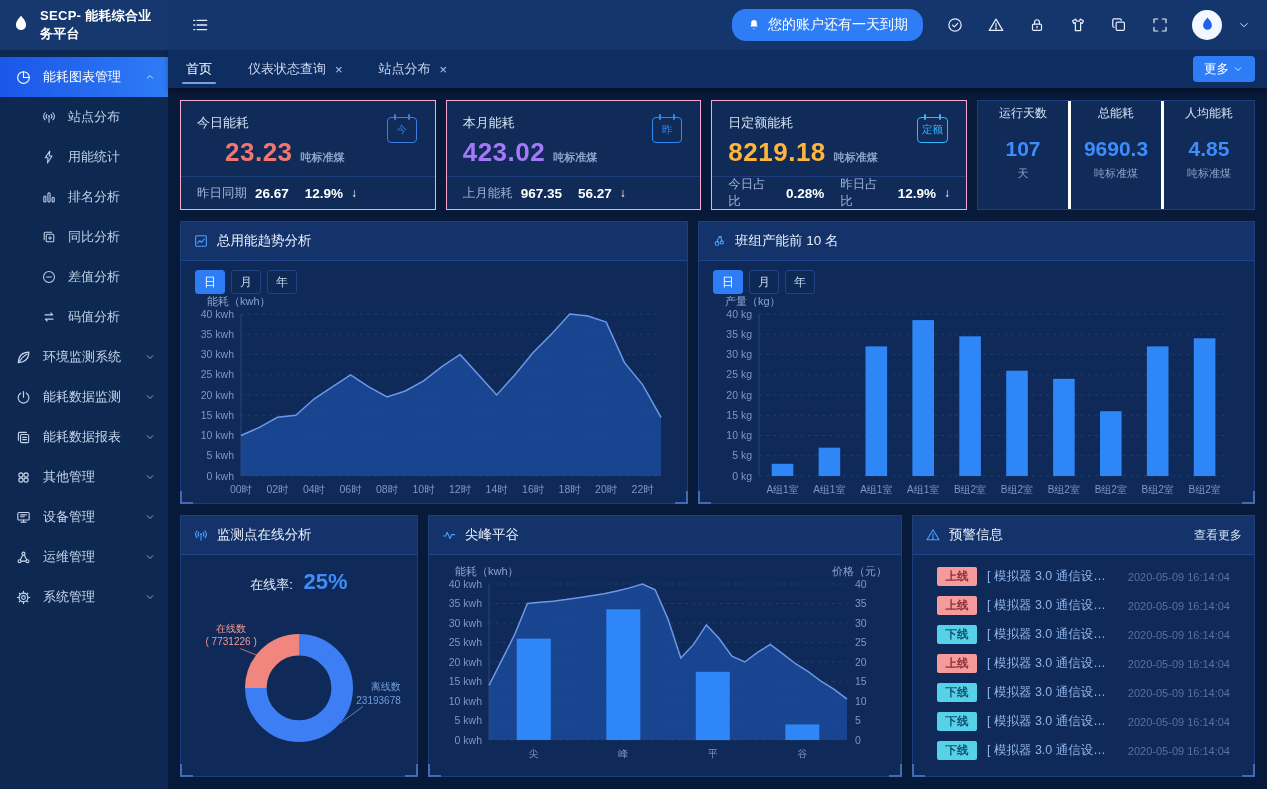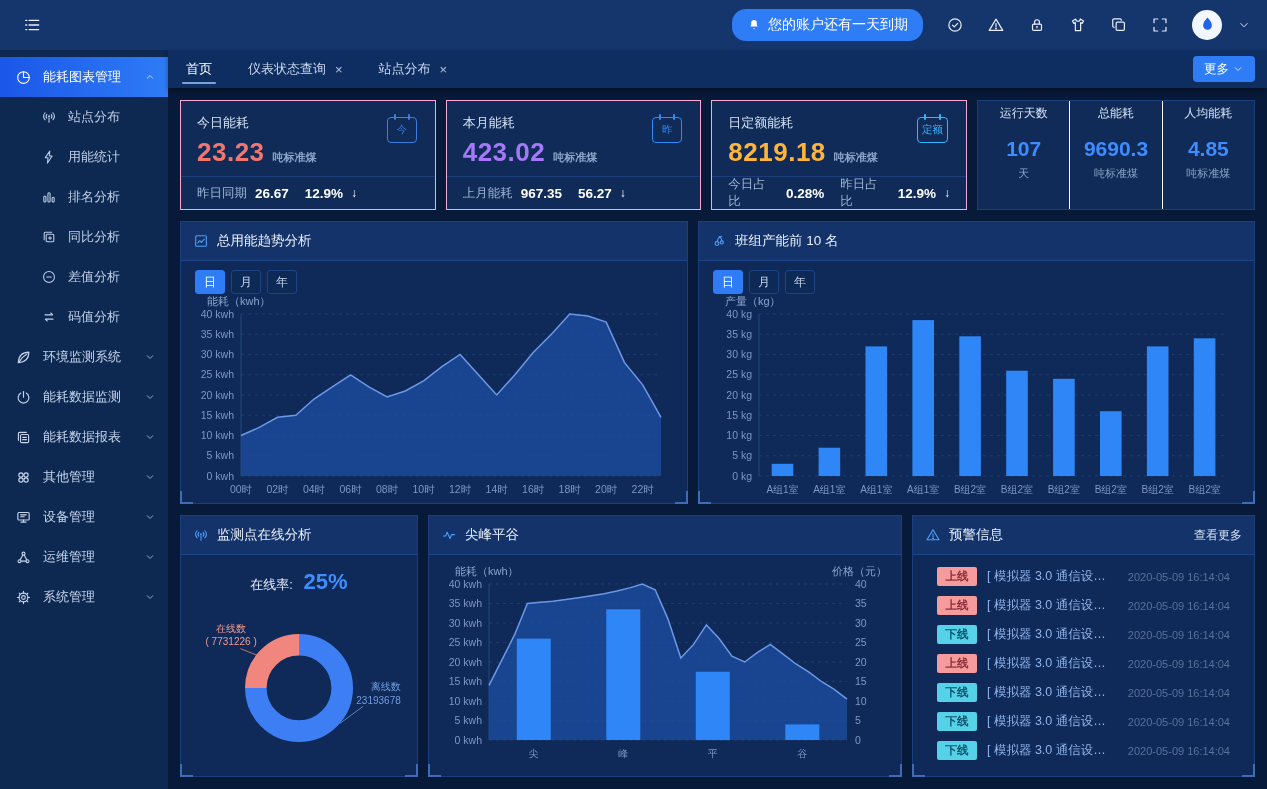--- a/index.html
+++ b/index.html
@@ -51,21 +51,21 @@
 .c-val{margin-top:5px;display:flex;align-items:baseline;gap:8px}
 .c-val b{font-size:26px;letter-spacing:.5px}
 .c-unit{font-size:11px;color:#8ca3c9;font-weight:bold}
 .c-foot{position:absolute;left:0;right:0;bottom:0;height:33px;border-top:1px solid #1c3f7c;display:flex;align-items:center;gap:16px;padding:0 16px;font-size:12.5px}
 .f-pair{display:flex;align-items:center;gap:8px}
 .f-label{color:#9fb4d6}
 .f-val{color:#fff;font-weight:bold;font-size:13.5px}
 .f-arrow{color:#fff;font-size:12px}
 .summary{flex:0 0 278px;background:#102b58;border:1px solid #1c3f7c;display:flex;}
 .sum-cell{flex:1;text-align:center;padding:4px 0}
-.sum-cell+.sum-cell{border-left:1px solid #ffffff}
+.sum-cell+.sum-cell{border-left:3px solid #ffffff}
 .sum-label{font-size:12px;color:#d5e2f5}
 .sum-val{font-size:21px;font-weight:bold;color:#3f8cff;margin:15px 0 5px}
 .sum-unit{font-size:11px;color:#8ca3c9}
 
 .charts-row{flex:0 0 283px;display:flex;gap:10px}
 .trend-panel{flex:0 0 508px}
 .teams-panel{flex:1}
 .bottom-row{flex:1;display:flex;gap:10px;min-height:0}
 .donut-panel{flex:0 0 238px}
 .peak-panel{flex:1}
@@ -101,20 +101,30 @@
 .badge.up{background:#f59b9b;color:#8e2f3c}
 .badge.down{background:#55d2e8;color:#11536e}
 .a-text{flex:1;color:#8fb3ea;white-space:nowrap;overflow:hidden;text-overflow:ellipsis}
 .a-time{color:#5a7099;font-size:11px}
 </style>
 </head>
 <body>
 
 <div class="app">
   <header>
+    <div class="logo">
+      <span>
+          <svg viewBox="0 0 24 24" class="ic">
+            <g fill="none" stroke="currentColor" stroke-width="1.6" stroke-linecap="round" stroke-linejoin="round">
+              <path d="M12 2c3.5 4 5.5 6.6 5.5 9.7A5.5 5.5 0 0 1 12 17.5 5.5 5.5 0 0 1 6.5 11.7C6.5 8.6 8.5 6 12 2z" fill="currentColor" stroke="none"></path>
+            </g>
+          </svg>
+        </span>
+      <span>SECP- 能耗综合业务平台</span>
+    </div>
     <span class="h-burger">
         <svg viewBox="0 0 24 24" class="ic">
           <g fill="none" stroke="currentColor" stroke-width="1.6" stroke-linecap="round" stroke-linejoin="round">
             <path d="M4.5 6.5h1.2M8.5 6.5H20M4.5 12h1.2M8.5 12H20M4.5 17.5h1.2M8.5 17.5H20"></path>
           </g>
         </svg>
       </span>
     <div class="h-right">
       <div class="notice">
         <span>
@@ -418,21 +428,21 @@
       </nav>
 
       <div class="content">
 
         <section class="stats-row">
           <span id="cards" style="display:flex;gap:10px;flex:1">
               <div class="card">
                 <div class="c-title">今日能耗</div>
                 <div class="cal-icon" style="color: rgb(61, 125, 221);">今</div>
                 <div class="c-val">
-                  <b style="color: rgb(243, 118, 110);">23.23</b>
+                  <b style="color: rgb(243, 118, 110); margin-left: 28px;">23.23</b>
                   <span class="c-unit">吨标准煤</span>
                 </div>
                 <div class="c-foot">
                   <span class="f-pair">
                     <span class="f-label">昨日同期</span>
                     <span class="f-val">26.67</span>
                   </span>
                   <span class="f-pair">
                     <span class="f-val">12.9%</span>
                     <span class="f-arrow">↓</span>

